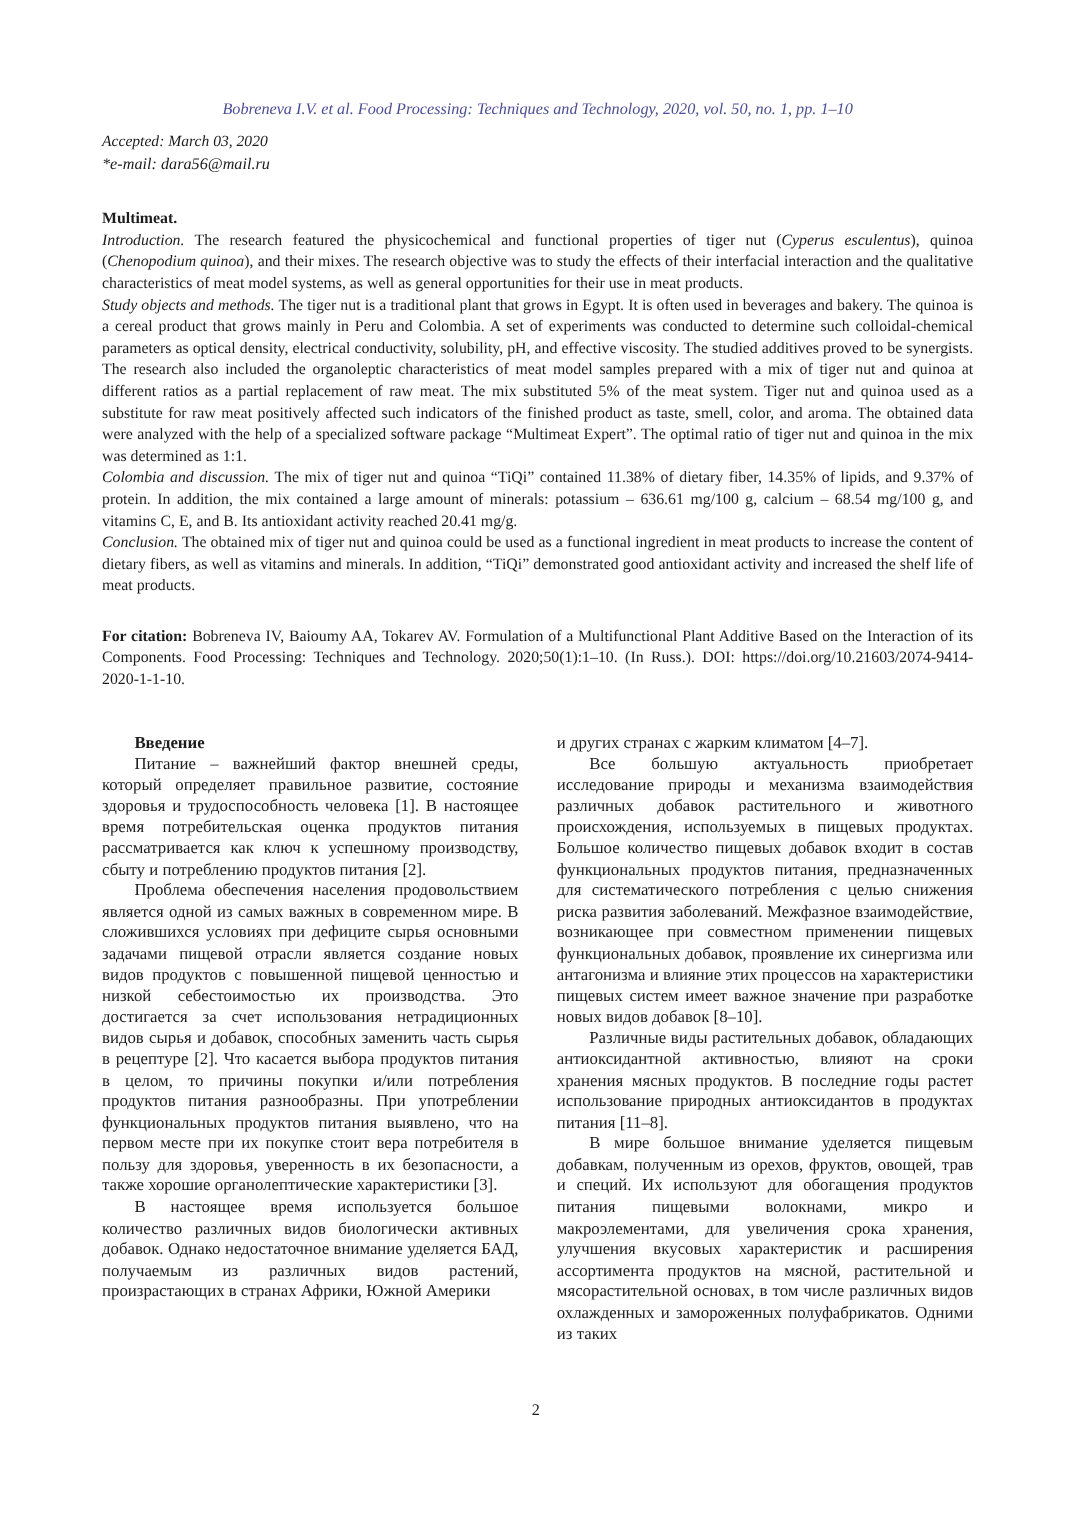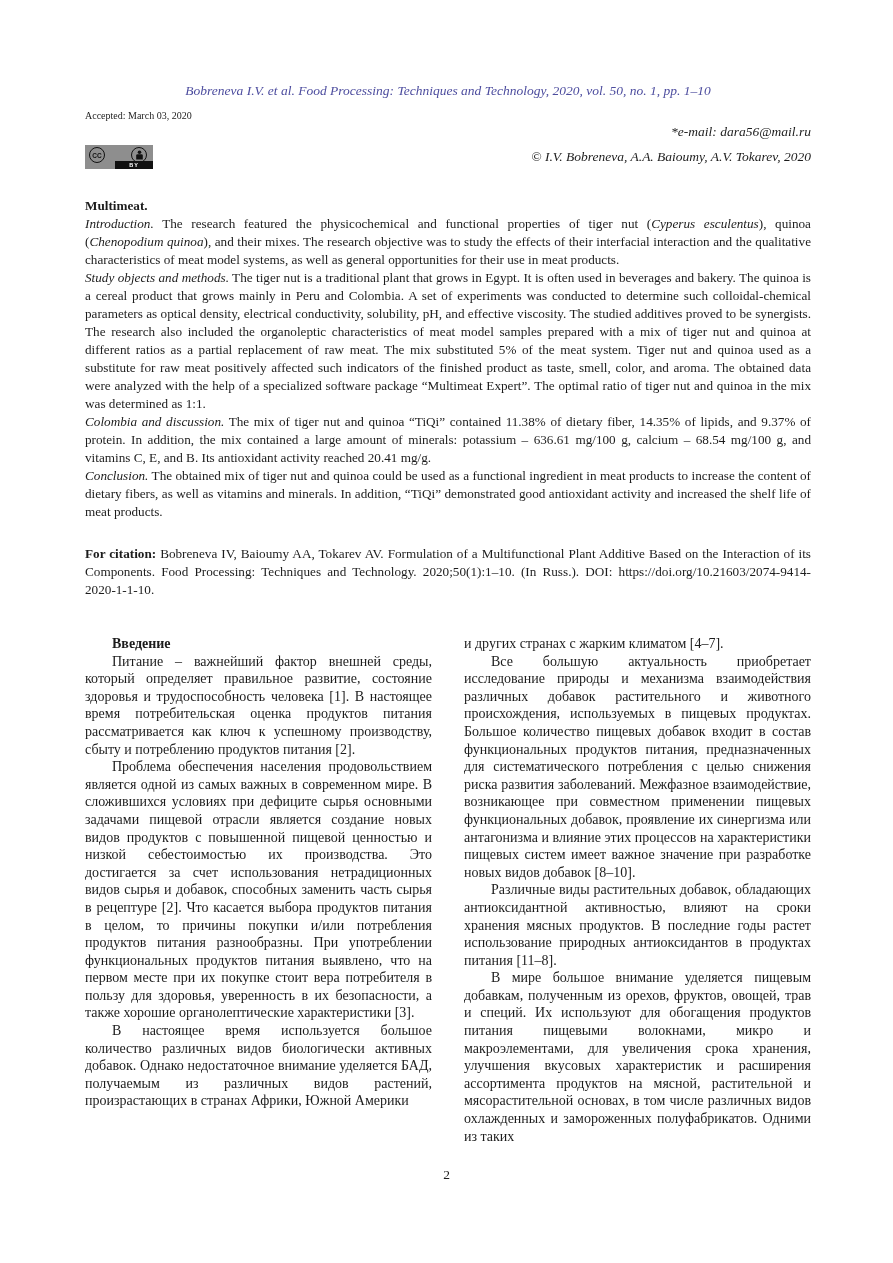--- a/index.html
+++ b/index.html
@@ -11,22 +11,22 @@
     color:#1c1c1c;
     overflow:hidden;
   }
   .content{width:726px;margin:0 auto 0 85px;padding-top:83px;}
   .runhead{
     text-align:center;
     font-style:italic;
     font-size:13.5px;
     color:#4c4c9e;
   }
-  .accepted{margin-top:11px;font-size:10px;}
-  .email{margin-top:3px;text-align:right;font-style:italic;font-size:13.5px;}
+  .accepted{margin-top:11px;font-style:italic;font-size:13px;}
+  .email{margin-top:3px;font-style:italic;font-size:13.5px;}
   .badge-row{margin-top:5px;display:flex;justify-content:space-between;align-items:center;}
   .copyright{font-style:italic;font-size:13.5px;}
   
   .cc-badge{
     position:relative;width:68px;height:24px;background:#8e8e8e;
     display:flex;align-items:flex-start;gap:8px;padding:2px 0 0 4px;box-sizing:border-box;
   }
   .cc-circle{
     width:14px;height:14px;border:1.6px solid #111;border-radius:50%;
     display:flex;align-items:center;justify-content:center;
@@ -64,33 +64,20 @@
 
 <div class="page">
   <div class="content">
 
     <div class="runhead">Bobreneva I.V. et al. Food Processing: Techniques and Technology, 2020, vol. 50, no. 1, pp. 1–10</div>
 
     <div class="accepted">Accepted: March 03, 2020</div>
 
     <div class="email">*e-mail: dara56@mail.ru</div>
 
-    <div class="badge-row">
-      <div class="cc-badge">
-        <span class="cc-circle">CC</span>
-        <span class="person-circle">
-          <svg width="9" height="10" viewBox="0 0 9 10" aria-hidden="true">
-            <circle cx="4.5" cy="2.2" r="1.8" fill="#111"></circle>
-            <path d="M1.2 9.5 L1.2 5.6 Q1.2 4.2 2.6 4.2 L6.4 4.2 Q7.8 4.2 7.8 5.6 L7.8 9.5 Z" fill="#111"></path>
-          </svg>
-        </span>
-        <span class="by-strip">BY</span>
-      </div>
-      <div class="copyright">© I.V. Bobreneva, A.A. Baioumy, A.V. Tokarev, 2020</div>
-    </div>
 
     <div class="abstract">
       <p><span class="bold">Multimeat.</span></p>
       <p><span class="it">Introduction.</span><span> The research featured the physicochemical and functional properties of tiger nut (</span><span class="it">Cyperus esculentus</span><span>), quinoa (</span><span class="it">Chenopodium quinoa</span><span>), and their mixes. The research objective was to study the effects of their interfacial interaction and the qualitative characteristics of meat model systems, as well as general opportunities for their use in meat products.</span></p>
       <p><span class="it">Study objects and methods.</span><span> The tiger nut is a traditional plant that grows in Egypt. It is often used in beverages and bakery. The quinoa is a cereal product that grows mainly in Peru and Colombia. A set of experiments was conducted to determine such colloidal-chemical parameters as optical density, electrical conductivity, solubility, pH, and effective viscosity. The studied additives proved to be synergists. The research also included the organoleptic characteristics of meat model samples prepared with a mix of tiger nut and quinoa at different ratios as a partial replacement of raw meat. The mix substituted 5% of the meat system. Tiger nut and quinoa used as a substitute for raw meat positively affected such indicators of the finished product as taste, smell, color, and aroma. The obtained data were analyzed with the help of a specialized software package “Multimeat Expert”. The optimal ratio of tiger nut and quinoa in the mix was determined as 1:1.</span></p>
       <p><span class="it">Colombia and discussion.</span><span> The mix of tiger nut and quinoa “TiQi” contained 11.38% of dietary fiber, 14.35% of lipids, and 9.37% of protein. In addition, the mix contained a large amount of minerals: potassium – 636.61 mg/100 g, calcium – 68.54 mg/100 g, and vitamins C, E, and B. Its antioxidant activity reached 20.41 mg/g.</span></p>
       <p><span class="it">Conclusion.</span><span> The obtained mix of tiger nut and quinoa could be used as a functional ingredient in meat products to increase the content of dietary fibers, as well as vitamins and minerals. In addition, “TiQi” demonstrated good antioxidant activity and increased the shelf life of meat products.</span></p>
     </div>
 
 

